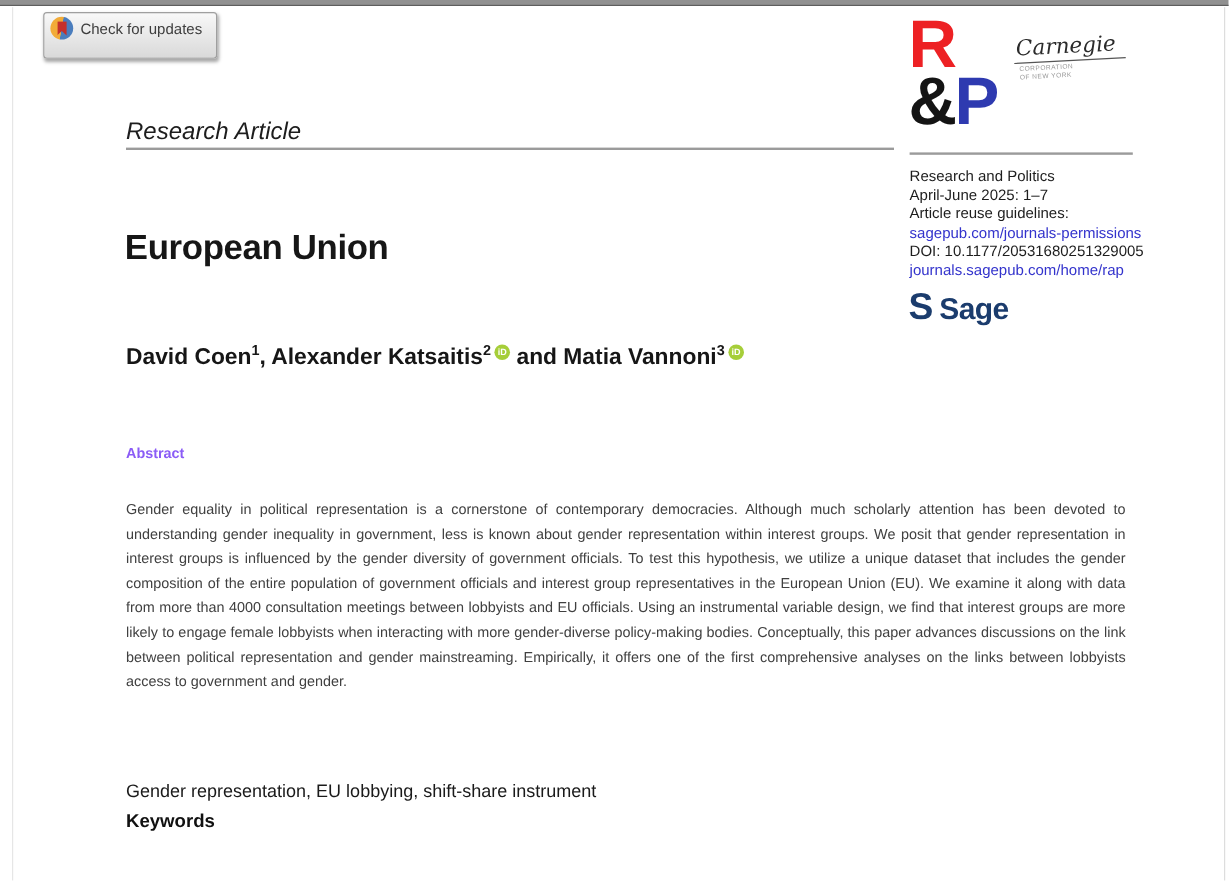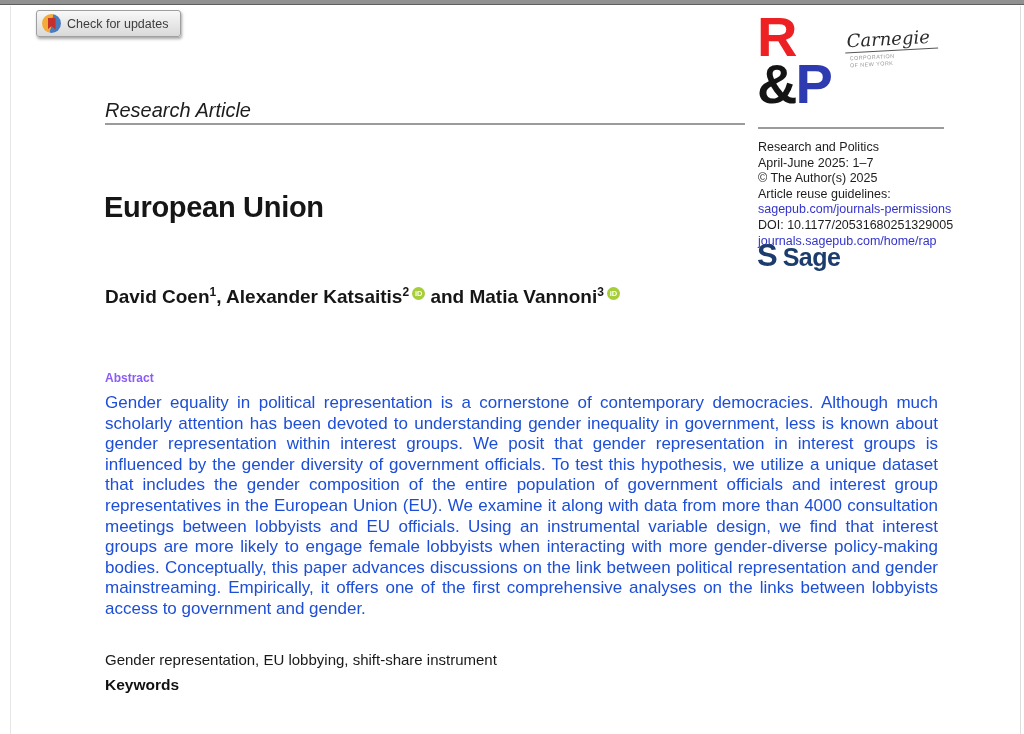--- a/index.html
+++ b/index.html
@@ -9,21 +9,21 @@
     color:#1a1a1a;
   }
   .top-bar { position:absolute; top:0; left:0; width:100%; height:4px;
     background:#919191; border-bottom:1px solid #5e5e5e; }
   .left-edge { position:absolute; left:10px; top:6px; bottom:0; width:1px; background:#e6e6e6; }
   .right-edge { position:absolute; right:3px; top:6px; bottom:0; width:1px; background:#dddddd; }
 
   
   .check-updates {
     position:absolute; left:36px; top:10px; display:inline-flex; align-items:center;
-    gap:6px; padding:3px 12px 3px 5px; background:linear-gradient(#f8f8f8,#d9d9d9);
+    gap:6px; padding:3px 12px 15px 5px; background:linear-gradient(#f8f8f8,#d9d9d9);
     border:1px solid #9f9f9f; border-radius:3px; box-shadow:1px 2px 3px rgba(0,0,0,0.35);
     font-size:12.5px; color:#3d3d3d; cursor:pointer;
   }
   .cm-icon { width:19px; height:19px; border-radius:50%;
     background:linear-gradient(100deg,#f2ab38 49%,#4a7dbd 51%); position:relative; flex:none; }
   .cm-ribbon { position:absolute; left:5.5px; top:3.5px; width:8px; height:12px;
     background:#c5302b; clip-path:polygon(0 0,100% 0,100% 100%,50% 70%,0 100%); }
 
   .article-type { position:absolute; left:105px; top:99px; font-style:italic;
     font-size:20px; color:#1d1d1d; }
@@ -59,22 +59,22 @@
 
   
   .carnegie { position:absolute; left:845px; top:28px; transform:rotate(-3deg); }
   .carnegie-script { font-family:"DejaVu Serif", serif; font-style:italic; font-size:18px;
     color:#2b2b2b; border-bottom:1px solid #555; padding:0 8px 1px 2px; display:inline-block; }
   .carnegie-sub { font-size:5.5px; color:#999999; letter-spacing:0.4px; line-height:6.5px;
     margin-top:2px; padding-left:4px; }
 
   .abstract-heading { position:absolute; left:105px; top:371px; font-size:12px;
     font-weight:bold; color:#8b5cf6; }
-  .abstract-text { position:absolute; left:105px; top:393px; width:833px; font-size:17px;
-    line-height:20.6px; text-align:justify; color:#1d4ed8; }
+  .abstract-text { position:absolute; left:105px; top:414px; width:833px; font-size:12px;
+    line-height:20.6px; text-align:justify; color:#404040; }
 
   .keywords-heading { position:absolute; left:105px; top:629px; font-size:15.5px;
     font-weight:bold; color:#111111;margin-top:47px; }
   .keywords-text { position:absolute; left:105px; top:651px; font-size:15px; color:#1a1a1a; }
 </style>
 </head>
 <body>
 
 <div class="page">
   <div class="top-bar"></div>
@@ -97,21 +97,20 @@
     <span>European Union</span>
   </div>
 
   <div class="authors">
     <span>David Coen</span><sup>1</sup><span>, </span><span>Alexander Katsaitis</span><sup>2</sup><span class="orcid-badge">iD</span><span> and </span><span>Matia Vannoni</span><sup>3</sup><span class="orcid-badge">iD</span>
   </div>
 
   <div class="journal-info">
     <div>Research and Politics</div>
     <div>April-June 2025: 1–7</div>
-    <div>© The Author(s) 2025</div>
     <div>Article reuse guidelines:</div>
     <div class="link">sagepub.com/journals-permissions</div>
     <div>DOI: 10.1177/20531680251329005</div>
     <div class="link">journals.sagepub.com/home/rap</div>
   </div>
 
   <div class="sage-logo">
     <span class="sage-s">S</span>
     <span class="sage-word">Sage</span>
   </div>

